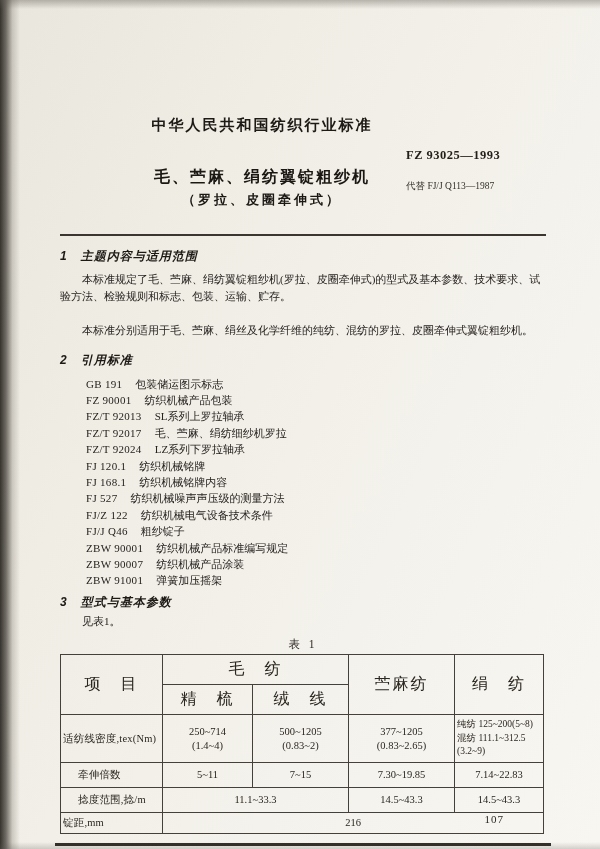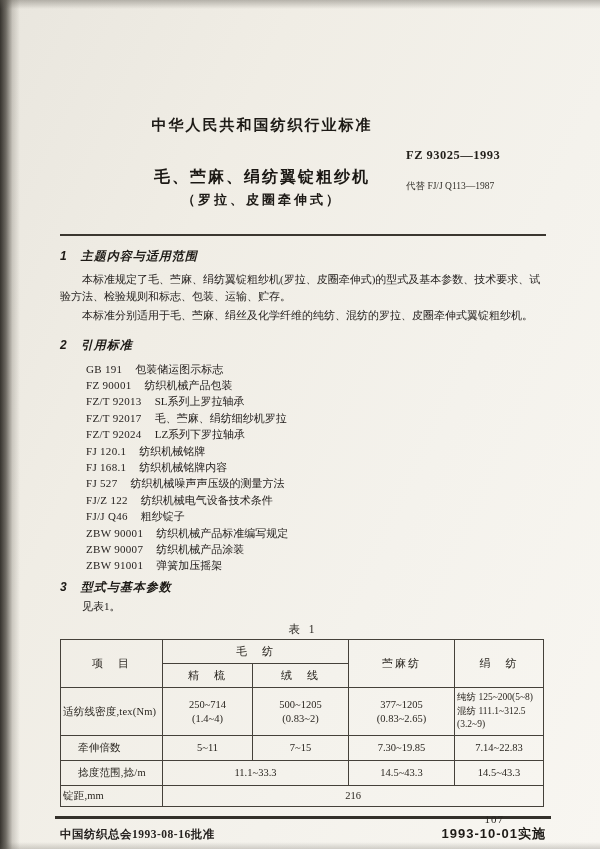--- a/index.html
+++ b/index.html
@@ -50,38 +50,38 @@
 
   
   .sec-heading {
     font-family:"Liberation Sans","DejaVu Sans",sans-serif;
     font-weight:bold; font-size:12px; line-height:15px; color:#1d1a16; letter-spacing:1px;font-style:italic;
   }
   .sh1 { margin-top:13px; }
   .sh2 { margin-top:14px; }
   .sh3 { margin-top:6px; }
   .para { margin-top:7px; font-size:11px; line-height:16.5px; text-indent:22px; color:#262220; }
-  .para2 { margin-top:3px; }
+  .para2 { margin-top:18px; }
   .note-para { margin-top:3px; }
 
   .ref-list { margin:8px 0 0 26px; }
   .ref-row { font-size:11px; line-height:16.4px; white-space:nowrap; }
   .ref-code { display:inline-block; margin-right:13px; letter-spacing:0.3px; }
 
   
   .tbl-caption { margin-top:8px; text-align:center; font-size:11.5px; line-height:14px; letter-spacing:3px; color:#221f1a; }
   table.tbl {
     margin-top:3px; border-collapse:collapse; width:483px; table-layout:fixed;
     border:1.5px solid #38342d;
   }
   .tbl th, .tbl td {
     border:1px solid #45413a; text-align:center; vertical-align:middle;
     font-weight:normal; color:#2a2620;
   }
-  .tbl th { font-size:11px; padding:4px 10px; letter-spacing:2px; }
+  .tbl th { font-size:16px; padding:4px 10px; letter-spacing:2px; }
   .tbl td { font-size:10.5px; padding:5px 2px; }
   .c-item{width:102px}.c-combed{width:90px}.c-yarn{width:96px}.c-ramie{width:106px}.c-silk{width:89px}
   td.lbl { text-align:left; padding-left:17px; letter-spacing:0.2px; }
   tr.density td { padding:3px 2px; line-height:13.5px; }
   td.silk-cell { font-size:9.5px; text-align:left; padding-left:4px; line-height:10.5px; }
   td.silk-cell div { white-space:nowrap; }
   tr.pitch-row td { padding:3px 2px; }
 
   
   .footer-rule { margin-top:9px; margin-left:-5px; width:496px; border-top:3px solid #33302a; }

